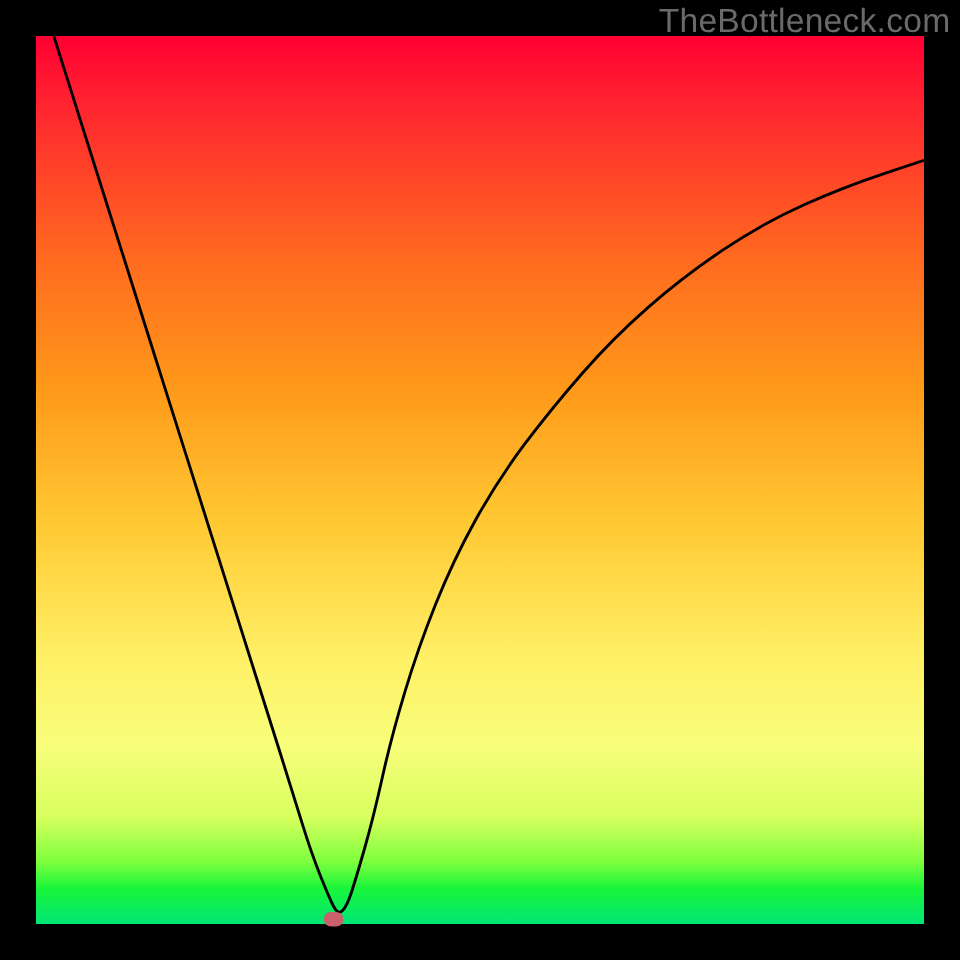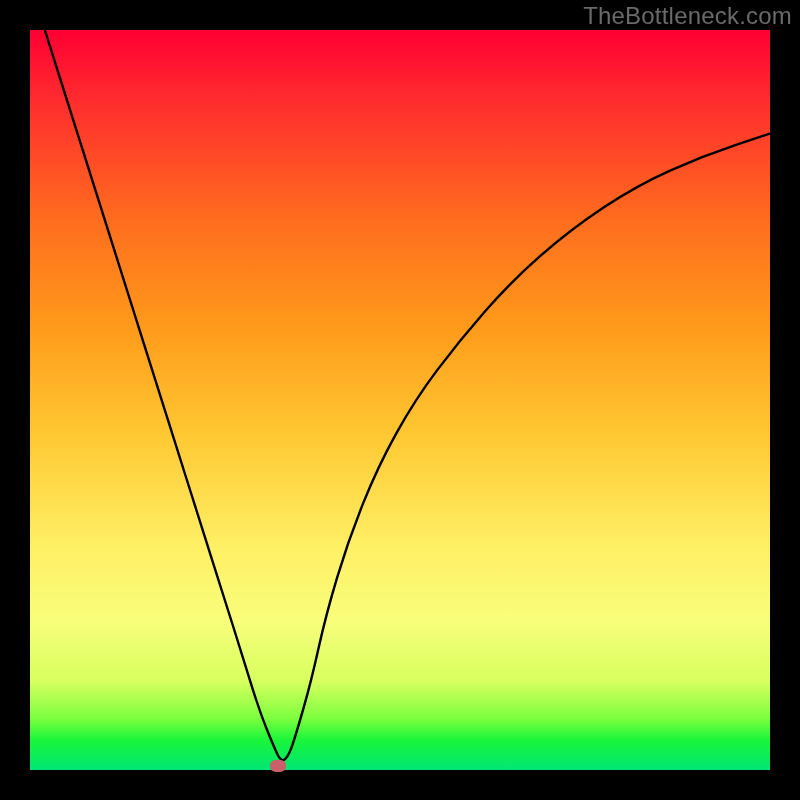--- a/index.html
+++ b/index.html
@@ -29,21 +29,21 @@
     left: 30px;
     top: 30px;
     width: 740px;
     height: 740px;
   }
   .watermark {
     position: absolute;
     top: 2px;
     right: 8px;
     font-family: Arial, Helvetica, sans-serif;
-    font-size: 24px;
+    font-size: 28px;
     color: #6a6a6a;
     font-weight: 500;
     letter-spacing: 0.2px;
   }
   .marker {
     position: absolute;
     width: 16px;
     height: 12px;
     border-radius: 6px / 5px;
     background: #c9606a;

